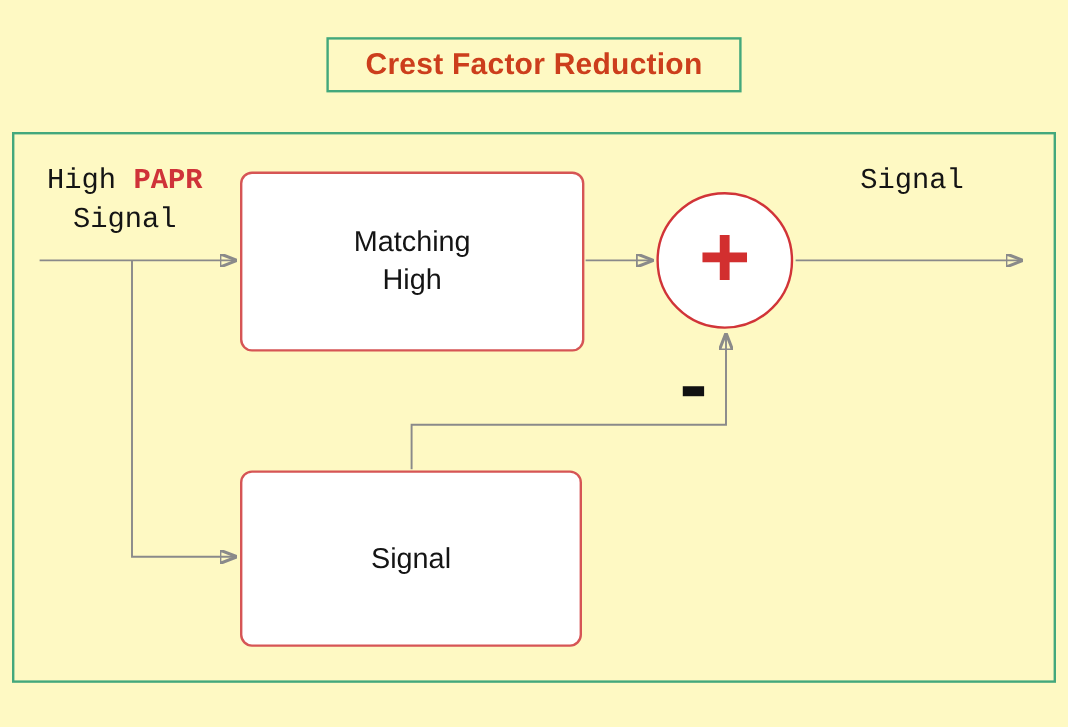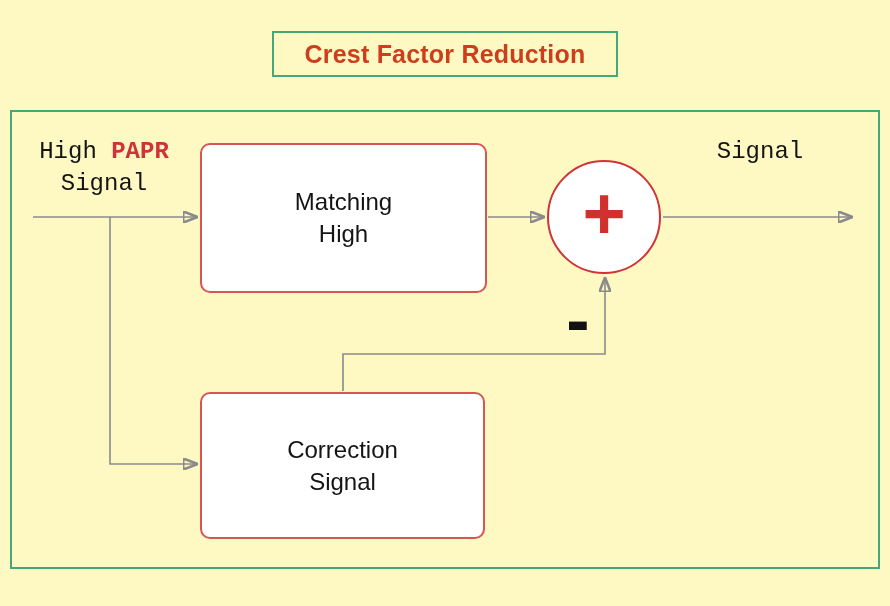--- a/index.html
+++ b/index.html
@@ -96,21 +96,20 @@
   <div class="signal-label label-output">
     <div>Signal</div>
   </div>
 
   <div class="block block-matching">
     <div>Matching</div>
     <div>High</div>
   </div>
 
   <div class="block block-correction">
-    <div>Correction</div>
     <div>Signal</div>
   </div>
 
   <div class="summer">
     <span class="plus">+</span>
   </div>
 
   <div class="minus">-</div>
 
 </div>

